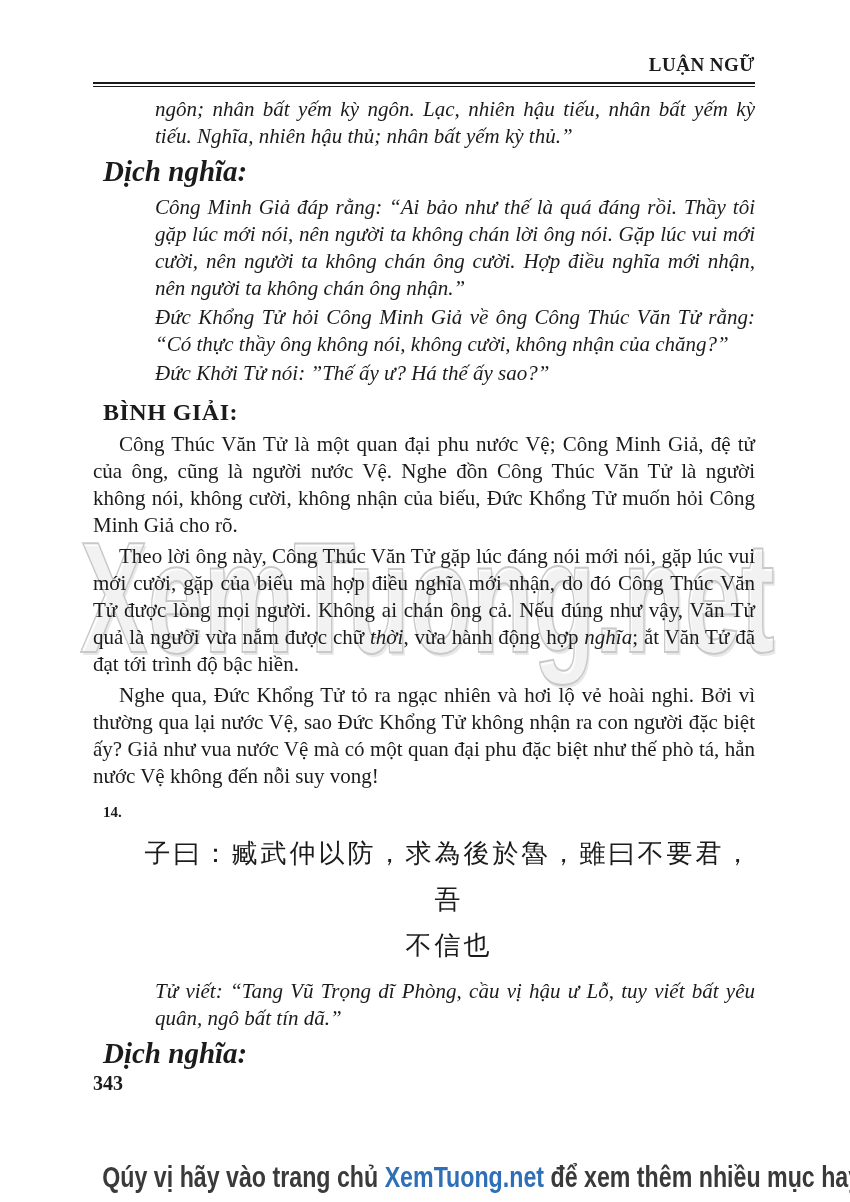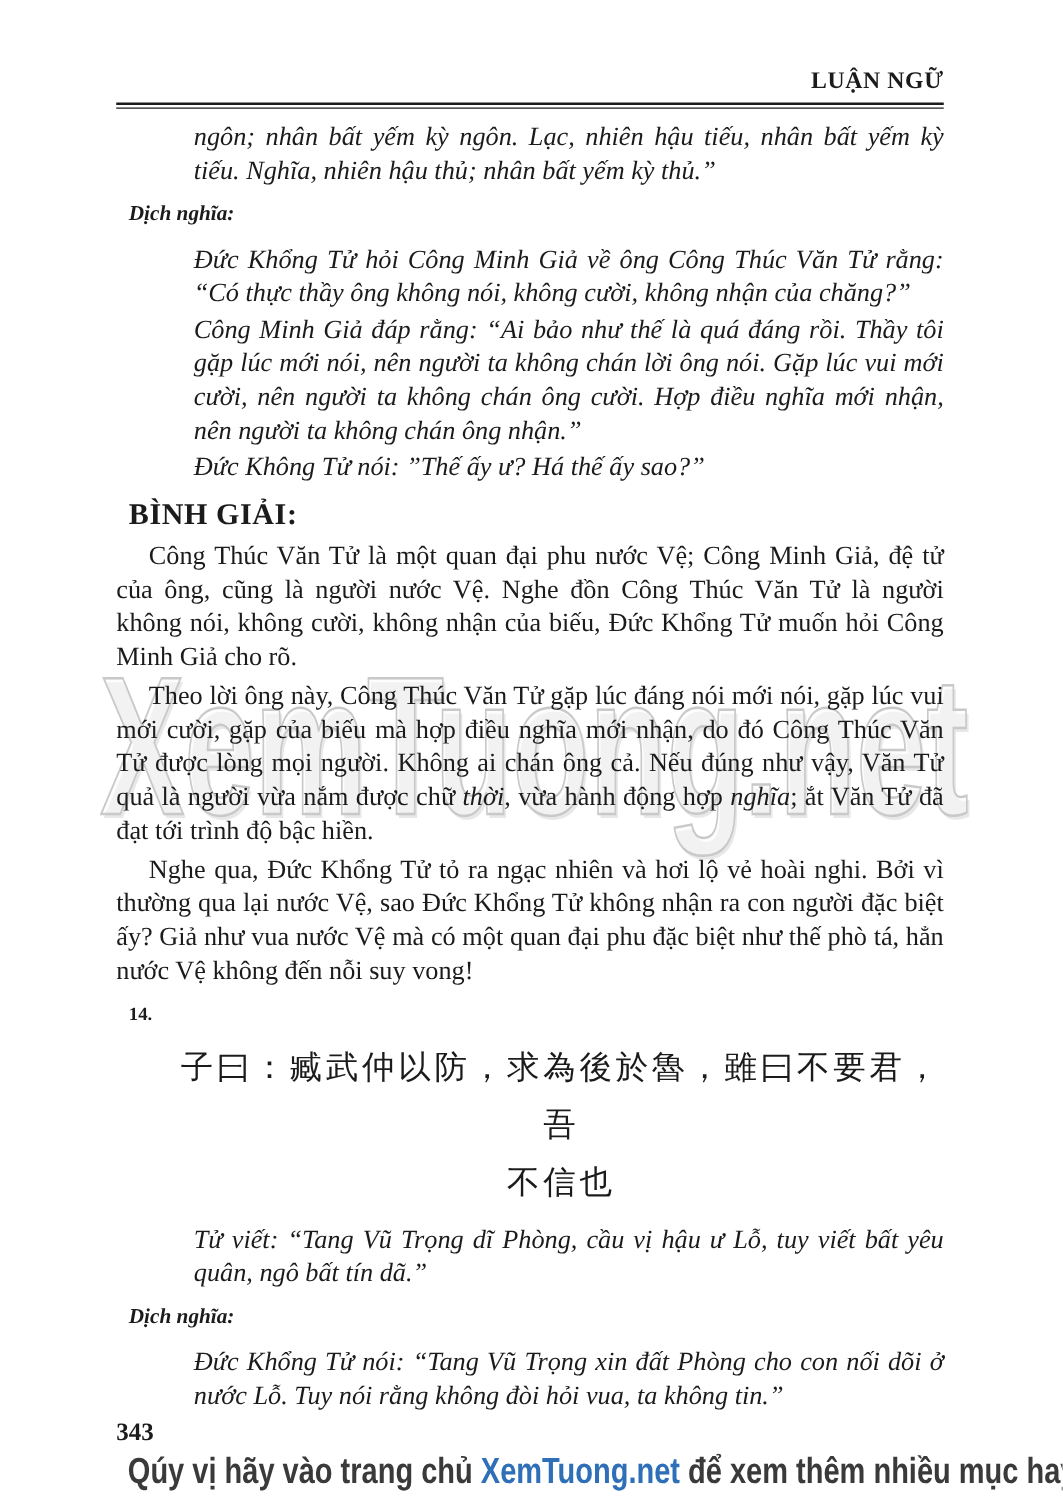--- a/index.html
+++ b/index.html
@@ -52,21 +52,21 @@
     border-bottom: 1px solid #1b1b1b;
   }
   .quote-block {
     margin: 9px 0 0 50px;
     font-style: italic;
     text-align: justify;
   }
   .quote-block p { margin: 0 0 2px 12px; }
   h2 {
     margin: 7px 0 0 10px;
-    font-size: 17px;
+    font-size: 29px;
     line-height: 28px;
   }
   h2.dich-nghia { font-style: italic; font-weight: bold; }
   h2.binh-giai {
     margin-top: 10px;
     font-style: normal;
     font-size: 24px;
     line-height: 30px;
     letter-spacing: 0.5px;
   }
@@ -128,23 +128,23 @@
     <div class="running-head">LUẬN NGỮ</div>
     <div class="header-rule"></div>
 
     <div class="quote-block">
       <p>ngôn; nhân bất yếm kỳ ngôn. Lạc, nhiên hậu tiếu, nhân bất yếm kỳ tiếu. Nghĩa, nhiên hậu thủ; nhân bất yếm kỳ thủ.”</p>
     </div>
 
     <h2 class="dich-nghia">Dịch nghĩa:</h2>
 
     <div class="quote-block">
+      <p>Công Minh Giả đáp rằng: “Ai bảo như thế là quá đáng rồi. Thầy tôi gặp lúc mới nói, nên người ta không chán lời ông nói. Gặp lúc vui mới cười, nên người ta không chán ông cười. Hợp điều nghĩa mới nhận, nên người ta không chán ông nhận.”</p>
       <p>Đức Khổng Tử hỏi Công Minh Giả về ông Công Thúc Văn Tử rằng: “Có thực thầy ông không nói, không cười, không nhận của chăng?”</p>
-      <p>Công Minh Giả đáp rằng: “Ai bảo như thế là quá đáng rồi. Thầy tôi gặp lúc mới nói, nên người ta không chán lời ông nói. Gặp lúc vui mới cười, nên người ta không chán ông cười. Hợp điều nghĩa mới nhận, nên người ta không chán ông nhận.”</p>
-      <p>Đức Không Tử nói: ”Thế ấy ư? Há thế ấy sao?”</p>
+      <p>Đức Khởi Tử nói: ”Thế ấy ư? Há thế ấy sao?”</p>
     </div>
 
     <h2 class="binh-giai">BÌNH GIẢI:</h2>
 
     <p class="body-para">Công Thúc Văn Tử là một quan đại phu nước Vệ; Công Minh Giả, đệ tử của ông, cũng là người nước Vệ. Nghe đồn Công Thúc Văn Tử là người không nói, không cười, không nhận của biếu, Đức Khổng Tử muốn hỏi Công Minh Giả cho rõ.</p>
 
     <p class="body-para"><span>Theo lời ông này, Công Thúc Văn Tử gặp lúc đáng nói mới nói, gặp lúc vui mới cười, gặp của biếu mà hợp điều nghĩa mới nhận, do đó Công Thúc Văn Tử được lòng mọi người. Không ai chán ông cả. Nếu đúng như vậy, Văn Tử quả là người vừa nắm được chữ </span><span class="em">thời</span><span>, vừa hành động hợp </span><span class="em">nghĩa</span><span>; ắt Văn Tử đã đạt tới trình độ bậc hiền.</span></p>
 
     <p class="body-para">Nghe qua, Đức Khổng Tử tỏ ra ngạc nhiên và hơi lộ vẻ hoài nghi. Bởi vì thường qua lại nước Vệ, sao Đức Khổng Tử không nhận ra con người đặc biệt ấy? Giả như vua nước Vệ mà có một quan đại phu đặc biệt như thế phò tá, hẳn nước Vệ không đến nỗi suy vong!</p>
 
@@ -154,23 +154,20 @@
       <div>子曰：臧武仲以防，求為後於魯，雖曰不要君，吾</div>
       <div>不信也</div>
     </div>
 
     <div class="quote-block">
       <p>Tử viết: “Tang Vũ Trọng dĩ Phòng, cầu vị hậu ư Lỗ, tuy viết bất yêu quân, ngô bất tín dã.”</p>
     </div>
 
     <h2 class="dich-nghia">Dịch nghĩa:</h2>
 
-    <div class="quote-block">
-      <p>Đức Khổng Tử nói: “Tang Vũ Trọng xin đất Phòng cho con nối dõi ở nước Lỗ. Tuy nói rằng không đòi hỏi vua, ta không tin.”</p>
-    </div>
 
     <div class="page-number">343</div>
 
   </div>
 
   <div class="footer">
     <span class="footer-inner"><span>Qúy vị hãy vào trang chủ </span><a class="footer-link">XemTuong.net</a><span> để xem thêm nhiều mục hay khác</span></span>
   </div>
 
 </div>

